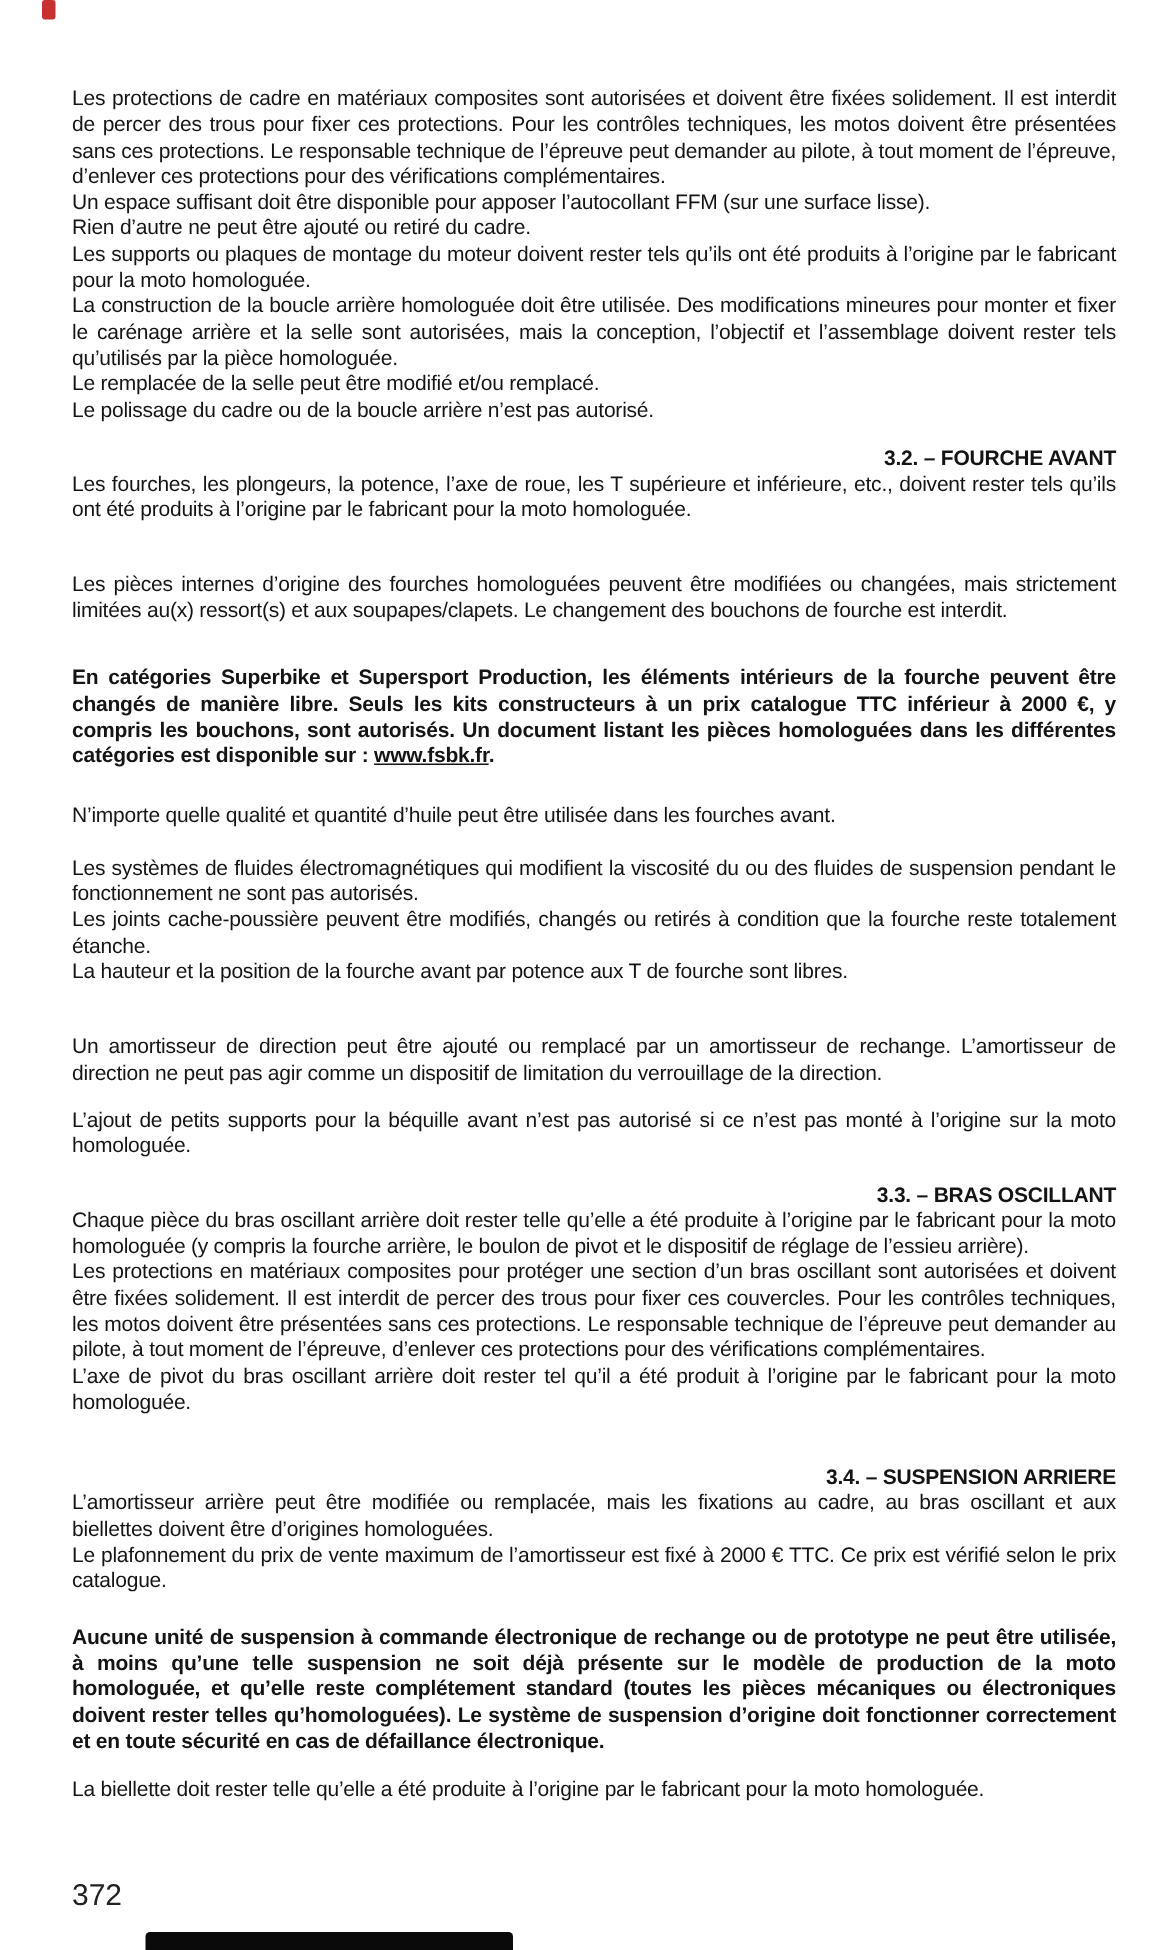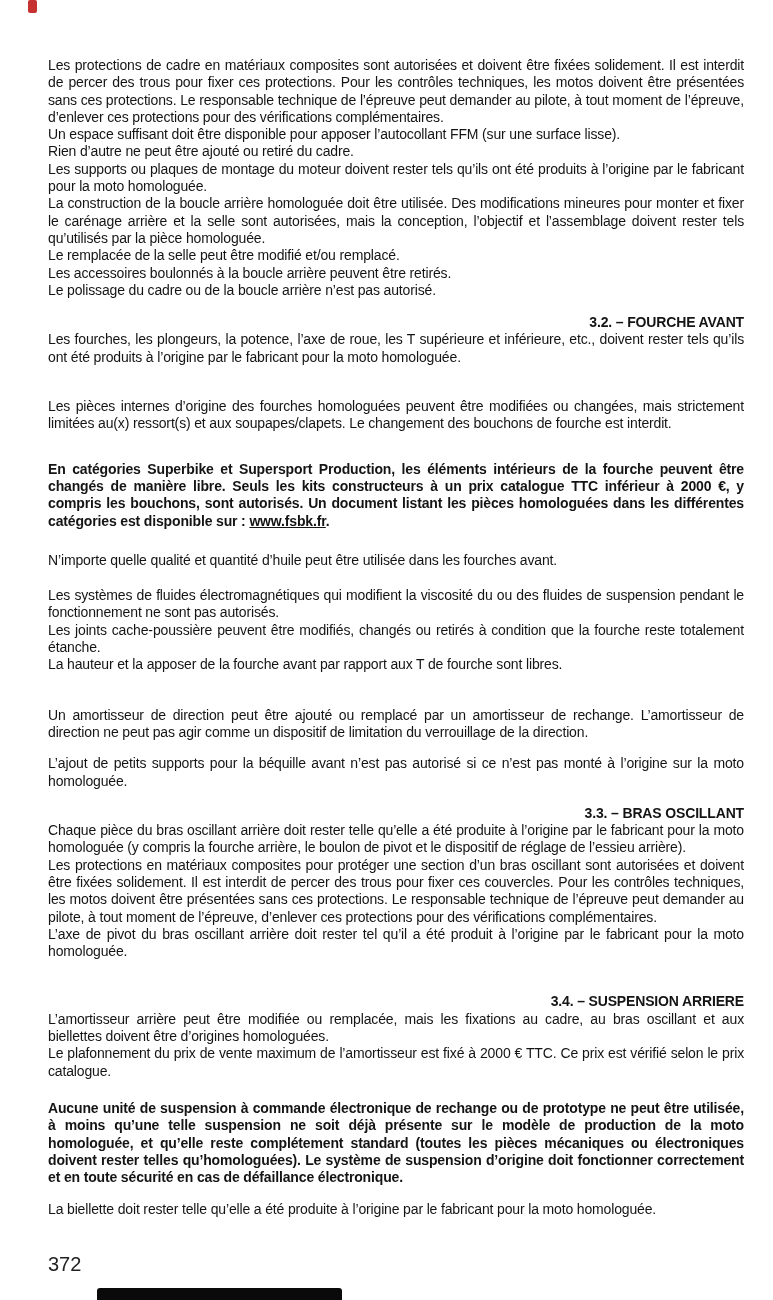--- a/index.html
+++ b/index.html
@@ -65,33 +65,32 @@
   <div class="red-mark"></div>
 
   <div class="content">
 
     <p>Les protections de cadre en matériaux composites sont autorisées et doivent être fixées solidement. Il est interdit de percer des trous pour fixer ces protections. Pour les contrôles techniques, les motos doivent être présentées sans ces protections. Le responsable technique de l’épreuve peut demander au pilote, à tout moment de l’épreuve, d’enlever ces protections pour des vérifications complémentaires.</p>
     <p>Un espace suffisant doit être disponible pour apposer l’autocollant FFM (sur une surface lisse).</p>
     <p>Rien d’autre ne peut être ajouté ou retiré du cadre.</p>
     <p>Les supports ou plaques de montage du moteur doivent rester tels qu’ils ont été produits à l’origine par le fabricant pour la moto homologuée.</p>
     <p>La construction de la boucle arrière homologuée doit être utilisée. Des modifications mineures pour monter et fixer le carénage arrière et la selle sont autorisées, mais la conception, l’objectif et l’assemblage doivent rester tels qu’utilisés par la pièce homologuée.</p>
     <p>Le remplacée de la selle peut être modifié et/ou remplacé.</p>
-    <p>Les accessoires boulonnés à la boucle arrière peuvent être retirés.</p>
     <p>Le polissage du cadre ou de la boucle arrière n’est pas autorisé.</p>
 
     <p class="heading mt15">3.2. – FOURCHE AVANT</p>
     <p>Les fourches, les plongeurs, la potence, l’axe de roue, les T supérieure et inférieure, etc., doivent rester tels qu’ils ont été produits à l’origine par le fabricant pour la moto homologuée.</p>
     <p class="mt26">Les pièces internes d’origine des fourches homologuées peuvent être modifiées ou changées, mais strictement limitées au(x) ressort(s) et aux soupapes/clapets. Le changement des bouchons de fourche est interdit.</p>
 
     <p class="bold mt28"><span>En catégories Superbike et Supersport Production, les éléments intérieurs de la fourche peuvent être changés de manière libre. Seuls les kits constructeurs à un prix catalogue TTC inférieur à 2000 €, y compris les bouchons, sont autorisés. Un document listant les pièces homologuées dans les différentes catégories est disponible sur : </span><span class="link">www.fsbk.fr</span><span>.</span></p>
 
     <p class="mt22">N’importe quelle qualité et quantité d’huile peut être utilisée dans les fourches avant.</p>
     <p class="mt18">Les systèmes de fluides électromagnétiques qui modifient la viscosité du ou des fluides de suspension pendant le fonctionnement ne sont pas autorisés.</p>
     <p>Les joints cache-poussière peuvent être modifiés, changés ou retirés à condition que la fourche reste totalement étanche.</p>
-    <p>La hauteur et la apposer de la fourche avant par rapport aux T de fourche sont libres.</p>
+    <p>La hauteur et la position de la fourche avant par potence aux T de fourche sont libres.</p>
     <p class="mt16">Un amortisseur de direction peut être ajouté ou remplacé par un amortisseur de rechange. L’amortisseur de direction ne peut pas agir comme un dispositif de limitation du verrouillage de la direction.</p>
     <p class="mt14">L’ajout de petits supports pour la béquille avant n’est pas autorisé si ce n’est pas monté à l’origine sur la moto homologuée.</p>
 
     <p class="heading mt15">3.3. – BRAS OSCILLANT</p>
     <p>Chaque pièce du bras oscillant arrière doit rester telle qu’elle a été produite à l’origine par le fabricant pour la moto homologuée (y compris la fourche arrière, le boulon de pivot et le dispositif de réglage de l’essieu arrière).</p>
     <p>Les protections en matériaux composites pour protéger une section d’un bras oscillant sont autorisées et doivent être fixées solidement. Il est interdit de percer des trous pour fixer ces couvercles. Pour les contrôles techniques, les motos doivent être présentées sans ces protections. Le responsable technique de l’épreuve peut demander au pilote, à tout moment de l’épreuve, d’enlever ces protections pour des vérifications complémentaires.</p>
     <p>L’axe de pivot du bras oscillant arrière doit rester tel qu’il a été produit à l’origine par le fabricant pour la moto homologuée.</p>
 
     <p class="heading mt16">3.4. – SUSPENSION ARRIERE</p>
     <p>L’amortisseur arrière peut être modifiée ou remplacée, mais les fixations au cadre, au bras oscillant et aux biellettes doivent être d’origines homologuées.</p>

